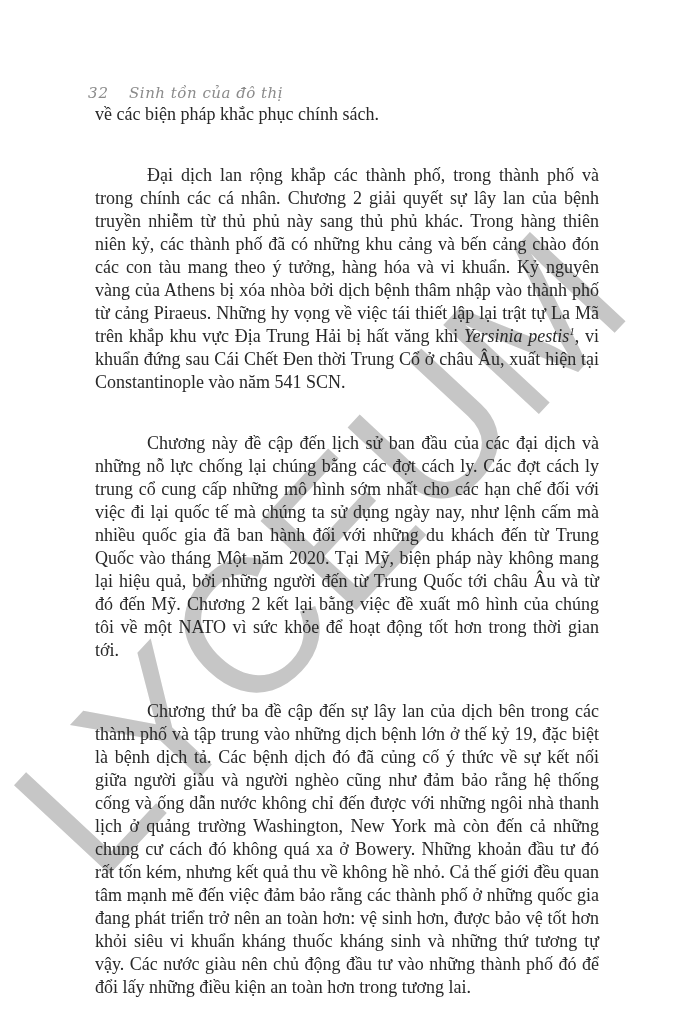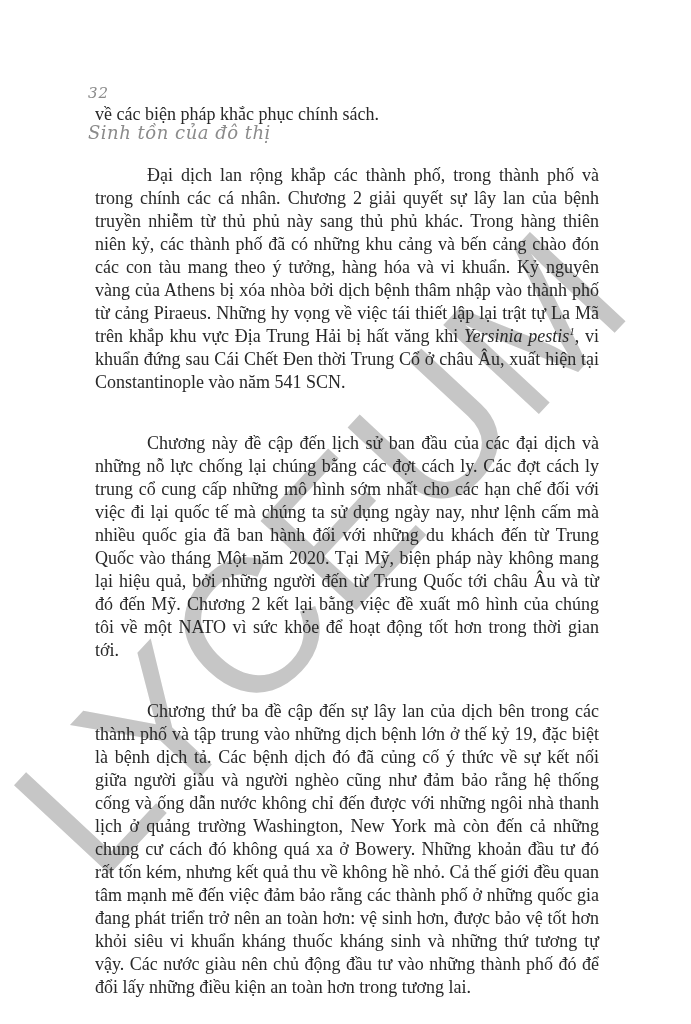--- a/index.html
+++ b/index.html
@@ -34,34 +34,33 @@
     user-select: none;
     white-space: nowrap;
   }
   
   .running-head {
     position: absolute;
     left: 88px;
     top: 84px;
     z-index: 2;
     display: flex;
-    align-items: flex-start;
+    align-items: flex-end;
     gap: 20px;
     color: #8b8b8b;
     font-family: "DejaVu Serif", serif;
     font-style: italic;
     font-size: 15px;
-    flex-direction: column;
   }
   .running-head .pagenum {
     font-size: 15px;
     letter-spacing: 1px;
   }
   .running-head .runtitle {
-    font-size: 18px;
+    font-size: 15px;
     letter-spacing: 0.5px;
   }
   
   .body-text {
     position: absolute;
     left: 95px;
     top: 103px;
     width: 504px;
     z-index: 2;
     color: #282828;

